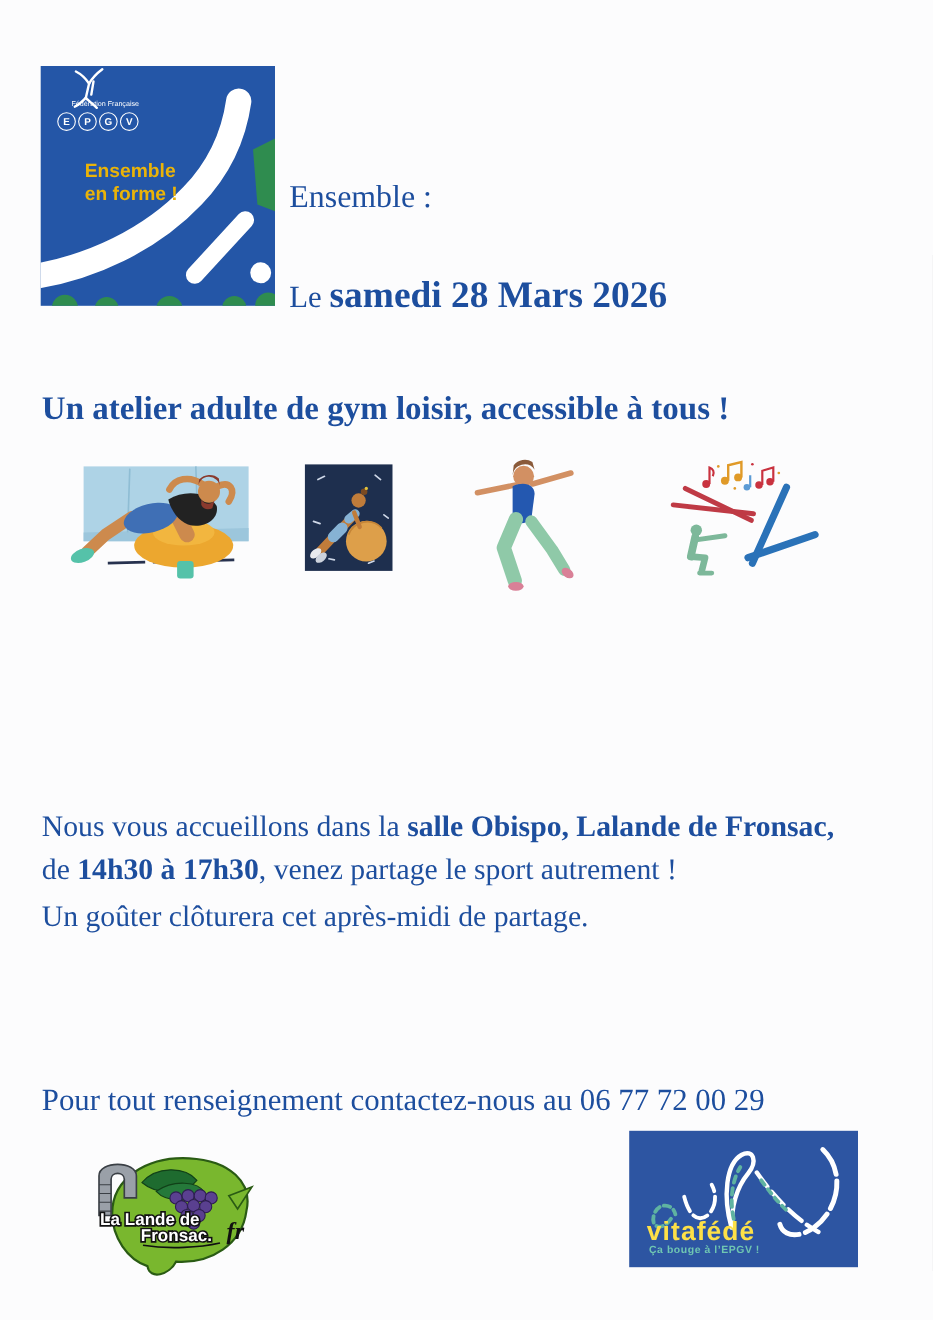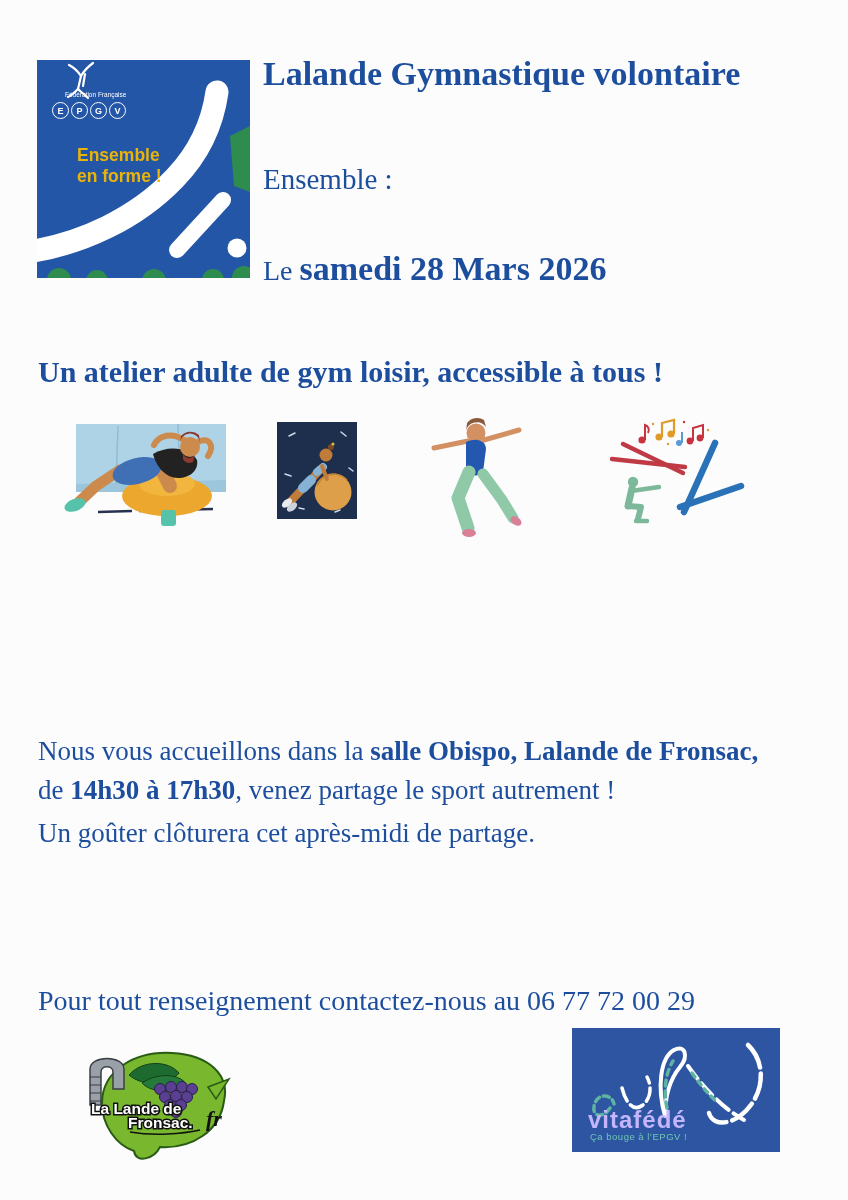--- a/index.html
+++ b/index.html
@@ -33,23 +33,23 @@
   .p-intro{top:574px;width:700px;}
   .p-welcome{top:732px;width:750px;line-height:39px;}
   .p-gouter{top:814px;width:760px;}
   .p-part{top:892px;width:760px;}
   .p-contact{top:982px;width:780px;font-size:28px;}
   
   .fronsac{position:absolute;left:84px;top:1043px;width:158px;height:124px;}
   .vitafede{position:absolute;left:572px;top:1028px;width:208px;height:124px;background:#2d55a2;}
   .vitafede svg{position:absolute;inset:0;}
   .vf-name{position:absolute;left:16px;top:78px;font-family:"Liberation Sans",sans-serif;
-    font-size:24px;font-weight:bold;color:#c4b5fd;letter-spacing:1px;}
+    font-size:24px;font-weight:bold;color:#fde047;letter-spacing:1px;}
   .vf-tag{position:absolute;left:18px;top:103px;font-family:"Liberation Sans",sans-serif;
-    font-size:9.5px;font-weight:normal;color:#6fc6b2;letter-spacing:.5px;}
+    font-size:9.5px;font-weight:bold;color:#6fc6b2;letter-spacing:.5px;}
 </style>
 </head>
 <body>
 
 <div class="page">
 
   <div class="epgv-logo">
     <svg viewBox="0 0 213 218">
 
       <polygon points="193,76 213,66 213,132 197,126" fill="#2f8c4f"></polygon>
@@ -77,21 +77,20 @@
     <div class="epgv-letters">
       <span>E</span>
       <span>P</span>
       <span>G</span>
       <span>V</span>
     </div>
     <div class="epgv-slogan">Ensemble
 en forme !</div>
   </div>
 
-  <h1 class="title">Lalande Gymnastique volontaire</h1>
   <p class="organise">Ensemble :</p>
   <p class="date-line"><span>Le</span> <b>samedi 28 Mars 2026</b></p>
 
   <h2 class="heading">Un atelier adulte de gym loisir, accessible à tous !</h2>
 
   <svg class="illus" style="left:58px;top:414px" width="170" height="120" viewBox="0 0 170 120" role="img">
     <rect x="18" y="10" width="150" height="68" fill="#aed3e6"></rect>
     <path d="M18,70 L168,66 L168,78 L18,78 Z" fill="#9cc6dc"></path>
     <path d="M60,12 L58,70 M120,10 L122,66" stroke="#8fbdd4" stroke-width="1.5"></path>
     <path d="M40,98 L155,95" stroke="#27324f" stroke-width="2.5" stroke-dasharray="34 7"></path>

